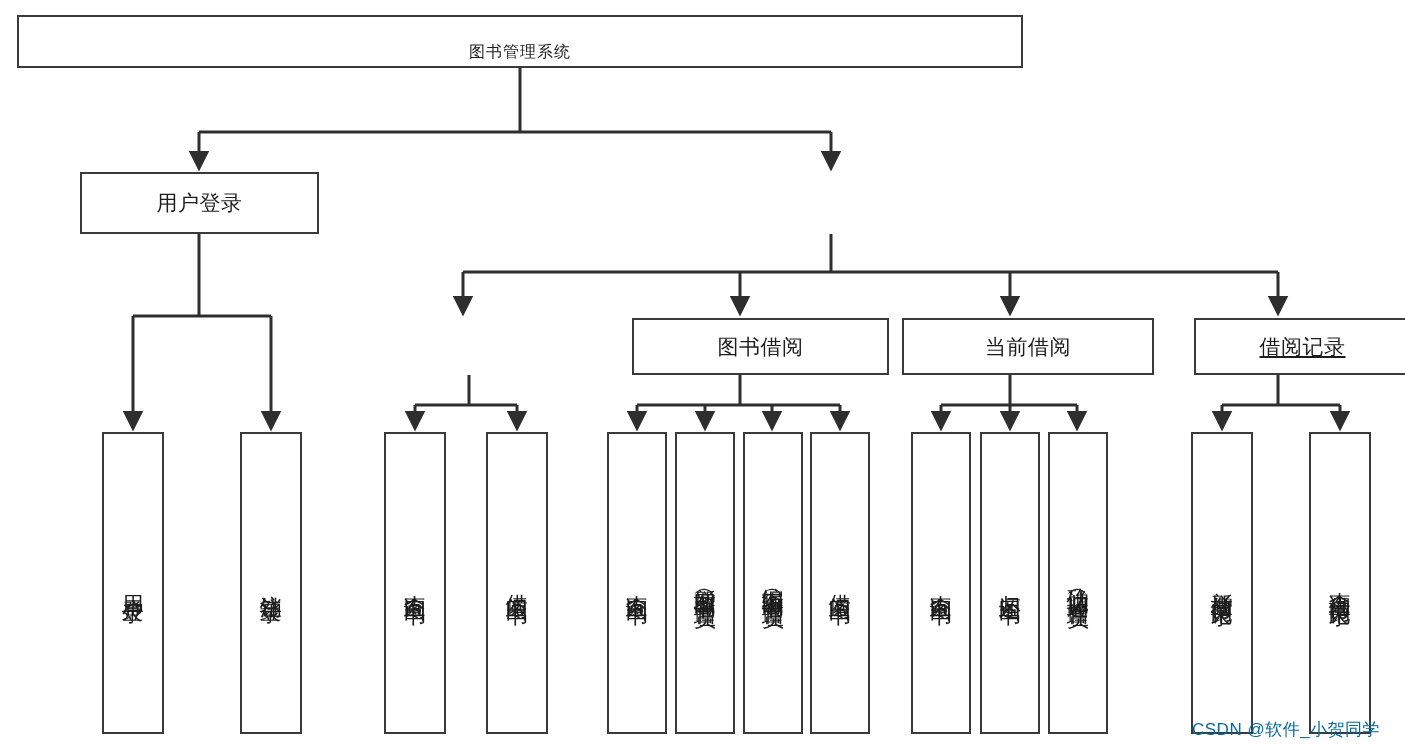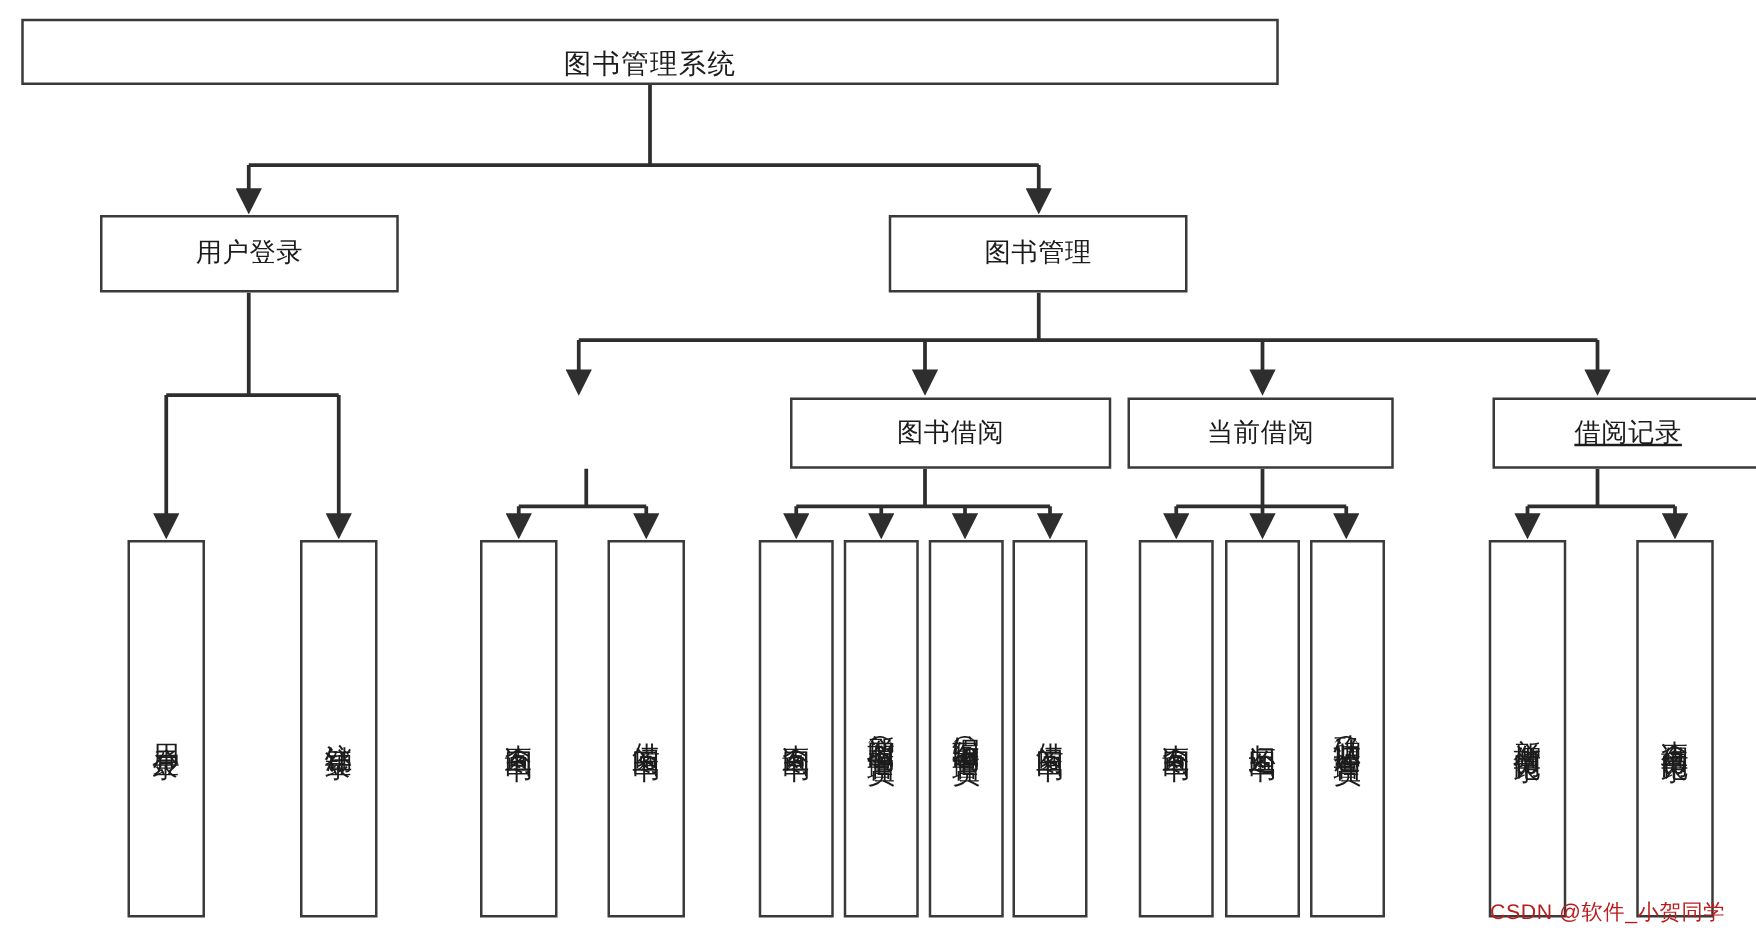--- a/index.html
+++ b/index.html
@@ -38,40 +38,40 @@
   .node .label {
     display: block;
     text-align: center;
     line-height: 1.12;
   }
   .node.horiz .label {
     font-size: 21px;
     letter-spacing: 0.5px;
   }
   .node.title .label {
-    font-size: 22px;
+    font-size: 16px;
     letter-spacing: 1px;
     margin-top: 20px;
   }
   .node.vert {
     align-items: center;
     justify-content: center;
   }
   .node.vert .label {
     writing-mode: vertical-rl;
     text-orientation: upright;
     font-size: 22px;
     letter-spacing: 3px;
     line-height: 1.25;
     max-height: 270px;
   }
   .watermark {
     position: absolute;
     font-size: 17px;
-    color: #b91c1c;
+    color: #0369a1;
     white-space: nowrap;
     letter-spacing: 0.5px;
   }
 </style>
 </head>
 <body>
 
 <div id="stage">
 
   <svg class="connectors" viewBox="0 0 1405 747">
@@ -125,30 +125,27 @@
   </svg>
 
   <div class="node title" style="left:17px; top:15px; width:1006px; height:53px;">
     <span class="label">图书管理系统</span>
   </div>
 
   <div class="node horiz" style="left:80px; top:172px; width:239px; height:62px;">
     <span class="label">用户登录</span>
   </div>
 
-  <div class="node horiz" style="left:711px; top:172px; width:239px; height:62px;">
-    <span class="label">图书管理</span>
-  </div>
 
 
   <div class="node horiz" style="left:632px; top:318px; width:257px; height:57px;">
     <span class="label">图书借阅</span>
   </div>
 
-  <div class="node horiz" style="left:902px; top:318px; width:213px; height:57px;">
+  <div class="node horiz" style="left:902px; top:318px; width:252px; height:57px;">
     <span class="label">当前借阅</span>
   </div>
 
   <div class="node horiz" style="left:1194px; top:318px; width:217px; height:57px;text-decoration:underline;">
     <span class="label">借阅记录</span>
   </div>
 
   <div class="node vert" style="left:102px; top:432px; width:62px; height:302px;">
     <span class="label">用户登录</span>
   </div>

